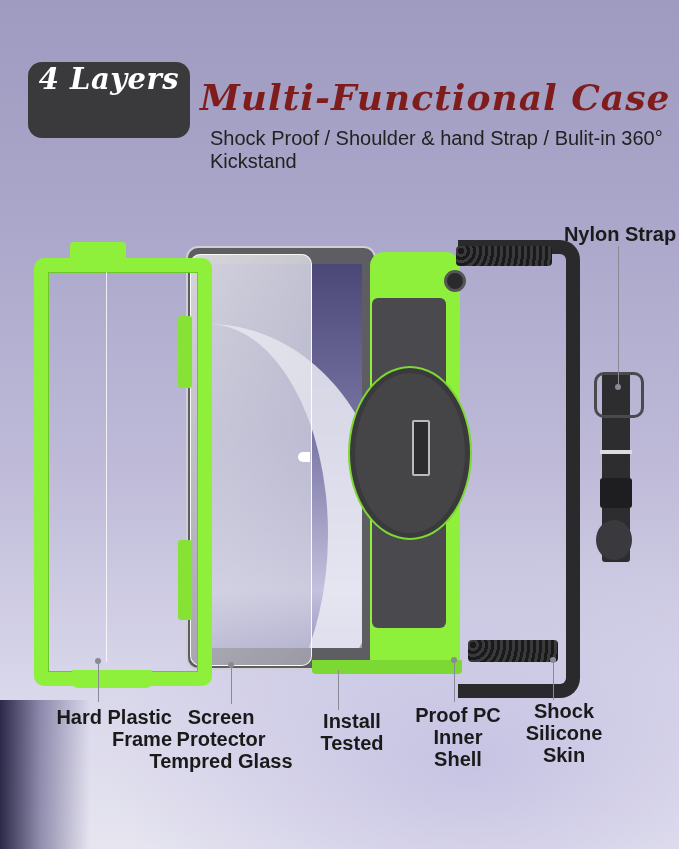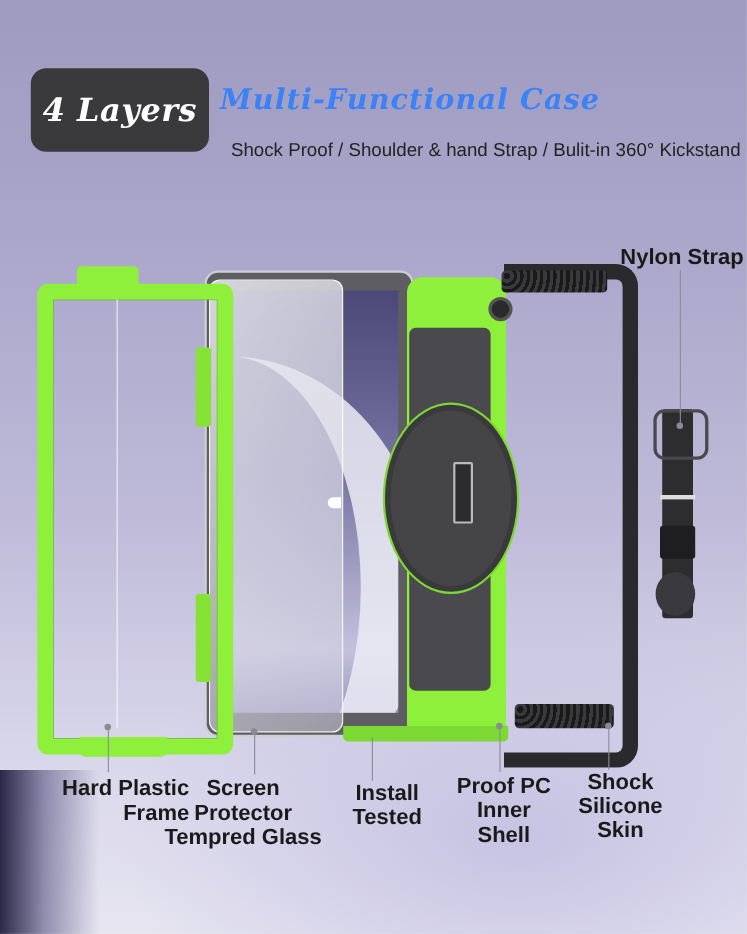--- a/index.html
+++ b/index.html
@@ -10,26 +10,26 @@
       radial-gradient(ellipse 520px 300px at 470px 760px, rgba(196,192,226,0.9) 0%, rgba(210,206,232,0.0) 70%),
       linear-gradient(180deg, #9f9bc0 0%, #aaa6ca 25%, #bebad8 55%, #d8d6ea 80%, #e6e5f0 100%);
   }
   .bg-swoosh { position:absolute; left:-260px; top:330px; width:900px; height:900px;
     border-radius:50%; border-left:70px solid rgba(240,240,248,0.75);
     border-top:30px solid rgba(240,240,248,0.0); transform:rotate(-10deg); }
   .bg-dark { position:absolute; left:0; top:700px; width:90px; height:149px;
     background:linear-gradient(90deg, #2c2848 0%, rgba(90,84,130,0.6) 45%, rgba(180,176,215,0) 100%); }
 
   .badge { position:absolute; left:28px; top:62px; width:162px; height:76px;
-    background:#3a3a3c; border-radius:14px; display:flex; align-items:center; justify-content:center; }
+    background:#3a3a3c; border-radius:14px; display:flex; justify-content:center; }
   .badge span { color:#fff; font-family:"DejaVu Serif", serif; font-style:italic; font-weight:bold;
     font-size:29px; letter-spacing:0.5px; }
-  .title { position:absolute; left:200px; top:76px; color:#3b82f6;
-    font-family:"DejaVu Serif", serif; font-style:italic; font-weight:bold; font-size:26px; letter-spacing:1px; }
-  .subtitle { position:absolute; left:210px; top:127px; color:#222; font-size:17px; }
+  .title { position:absolute; left:200px; top:76px; color:#7f1d1d;
+    font-family:"DejaVu Serif", serif; font-style:italic; font-weight:bold; font-size:36px; letter-spacing:1px; }
+  .subtitle { position:absolute; left:210px; top:127px; color:#222; font-size:20px; }
 
   .label { position:absolute; color:#1a1a1a; font-weight:bold; font-size:20px; text-align:center; line-height:22px; }
   .leader { position:absolute; width:1px; background:#8a8a96; }
   .dot { position:absolute; width:6px; height:6px; border-radius:50%; background:#8a8a96; }
 
   
   .green-frame { position:absolute; left:34px; top:258px; width:150px; height:400px;
     border:14px solid #8ef03a; border-radius:10px; box-shadow: inset 0 0 0 1px #6cc82a; }
   .green-tab-top { position:absolute; left:70px; top:242px; width:56px; height:22px; background:#8ef03a; border-radius:4px 4px 0 0; }
   .green-tab-bot { position:absolute; left:72px; top:670px; width:80px; height:18px; background:#8ef03a; border-radius:0 0 6px 6px; }

